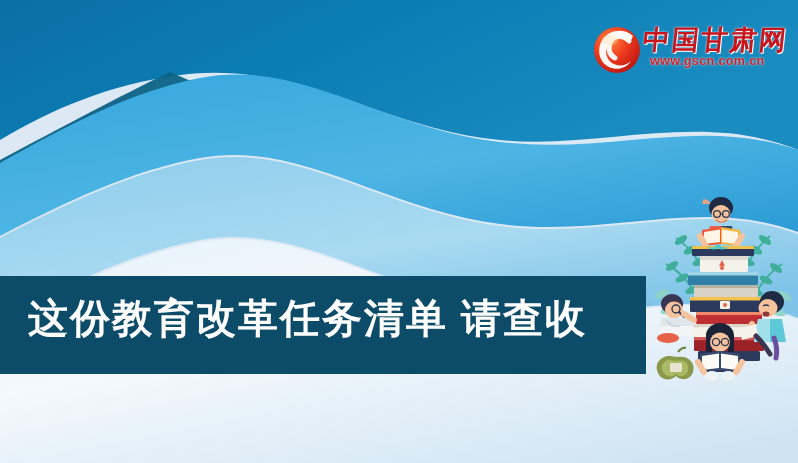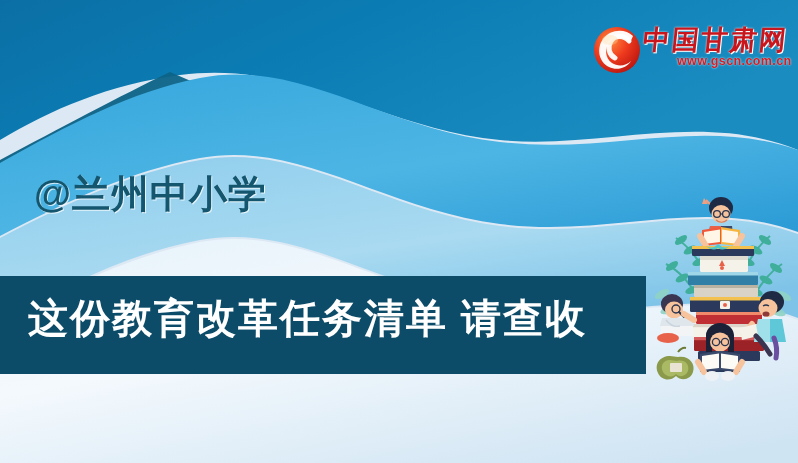--- a/index.html
+++ b/index.html
@@ -79,21 +79,20 @@
   #logo-text-url {
     position: absolute;
     left: 62px;
     top: 33px;
     font-size: 12.5px;
     font-weight: bold;
     color: #d21f26;
     letter-spacing: 0.4px;
     white-space: nowrap;
     text-shadow: 0 0 2px rgba(255,255,255,0.95);
-    margin-left: 27px;
   }
   
   #illustration {
     position: absolute;
     left: 648px;
     top: 186px;
     width: 150px;
     height: 196px;
   }
 </style>
@@ -154,21 +153,20 @@
       </defs>
       <circle cx="29" cy="29" r="23" fill="url(#ballg)"></circle>
       <path d="M45,15 C37,7 22,8 15,18 C8,28 11,41 21,46 C29,50 39,47 43,40 C38,45 30,46 24,42 C17,37 16,27 22,21 C28,15 38,16 42,22 Z" fill="#ffffff" opacity="0.96"></path>
       <path d="M41,20 C36,14 27,14 23,20 C19,26 21,34 27,37" fill="none" stroke="#ffffff" stroke-width="5" stroke-linecap="round" opacity="0.95"></path>
       <ellipse cx="22" cy="19" rx="8" ry="5" fill="#ffd9a0" opacity="0.35"></ellipse>
     </svg>
     <div id="logo-text-cn">中国甘肃网</div>
     <div id="logo-text-url">www.gscn.com.cn</div>
   </div>
 
-  <div id="headline-primary">@兰州中小学</div>
 
   <div id="headline-band"></div>
   <div id="headline-secondary">这份教育改革任务清单 请查收</div>
 
   <svg id="illustration" viewBox="0 0 150 196">
 
     <g stroke="#3fae9a" stroke-width="2" fill="none" opacity="0.95">
       <path d="M28,52 C40,60 52,74 58,90"></path>
       <path d="M18,78 C30,84 44,98 50,114"></path>
       <path d="M122,50 C110,60 100,74 95,90"></path>

